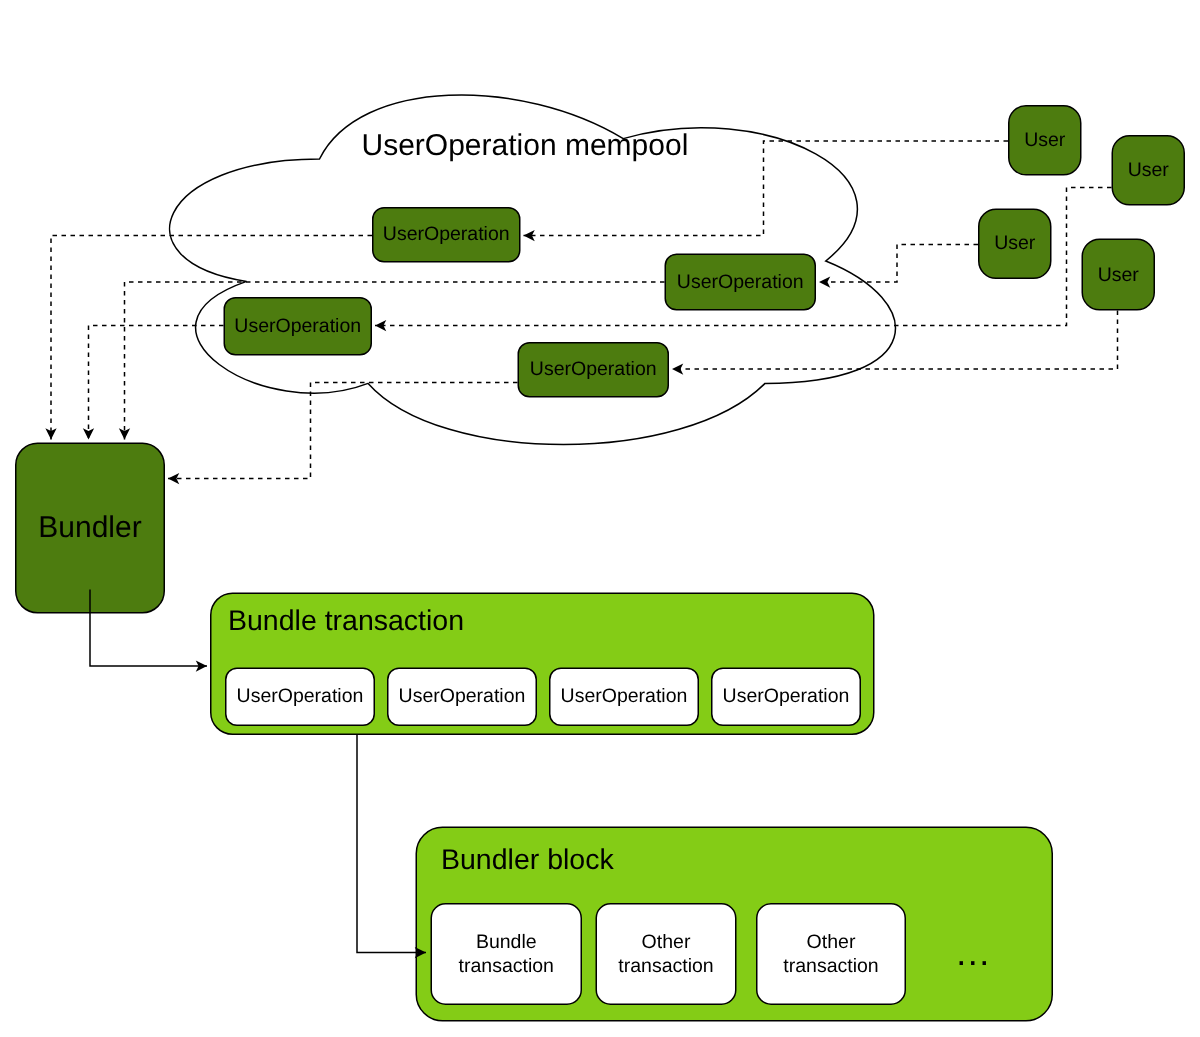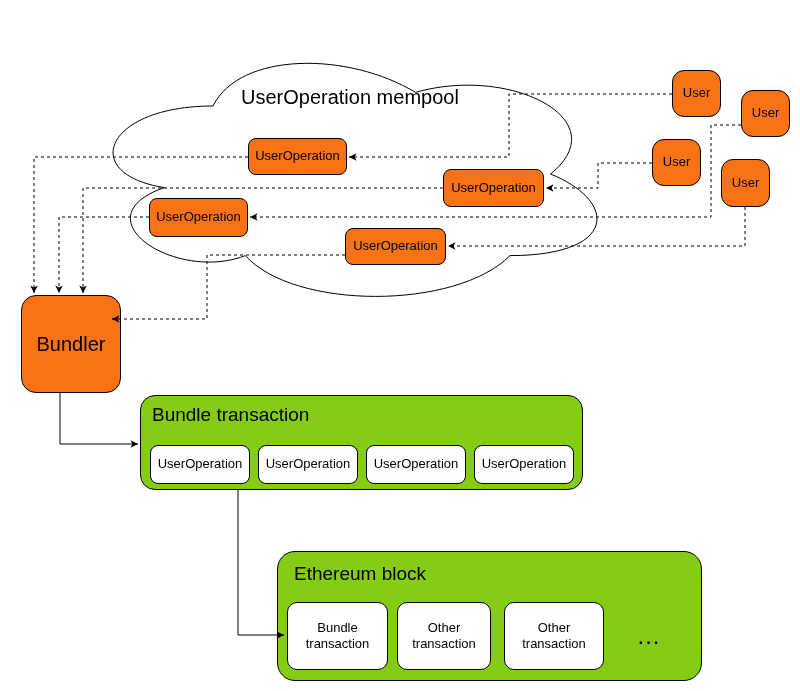--- a/index.html
+++ b/index.html
@@ -5,21 +5,21 @@
   html,body{margin:0;padding:0;background:#ffffff;}
   #canvas{
     position:relative;width:800px;height:691px;background:#ffffff;
     font-family:"Liberation Sans",sans-serif;color:#000;overflow:hidden;
   }
   svg.layer{position:absolute;left:0;top:0;width:800px;height:691px;}
   #shape-layer{z-index:1;}
   #connector-layer{z-index:3;pointer-events:none;}
   .node{
     position:absolute;z-index:2;box-sizing:border-box;
-    background:#f97316;border:1px solid #000;
+    background:#4d7c0f;border:1px solid #000;
     display:flex;align-items:center;justify-content:center;
     text-align:center;font-size:13px;line-height:1.25;
   }
   .small-rounded{border-radius:8px;}
   .user-node{border-radius:12px;}
   #bundler{border-radius:15px;font-size:20px;}
   .container{
     position:absolute;z-index:2;box-sizing:border-box;
     background:#84cc16;border:1px solid #000;
   }
@@ -82,31 +82,31 @@
   <div class="node small-rounded" style="left:248px;top:138px;width:99px;height:37px;">UserOperation</div>
   <div class="node small-rounded" style="left:149px;top:198px;width:99px;height:39px;">UserOperation</div>
   <div class="node small-rounded" style="left:443px;top:169px;width:101px;height:38px;">UserOperation</div>
   <div class="node small-rounded" style="left:345px;top:228px;width:101px;height:37px;">UserOperation</div>
 
   <div class="node user-node" style="left:672px;top:70px;width:49px;height:47px;">User</div>
   <div class="node user-node" style="left:741px;top:90px;width:49px;height:47px;">User</div>
   <div class="node user-node" style="left:652px;top:139px;width:49px;height:47px;">User</div>
   <div class="node user-node" style="left:721px;top:159px;width:49px;height:48px;">User</div>
 
-  <div class="node" id="bundler" style="left:21px;top:295px;width:100px;height:98px;">Bundler</div>
+  <div class="node" id="bundler" style="left:10px;top:295px;width:100px;height:114px;">Bundler</div>
 
   <div class="container" id="bundle-tx">
     <div class="container-title" style="left:11px;top:8px;">Bundle transaction</div>
     <div class="inner-node" style="left:9px;top:49px;width:100px;height:39px;">UserOperation</div>
     <div class="inner-node" style="left:117px;top:49px;width:100px;height:39px;">UserOperation</div>
     <div class="inner-node" style="left:225px;top:49px;width:100px;height:39px;">UserOperation</div>
     <div class="inner-node" style="left:333px;top:49px;width:100px;height:39px;">UserOperation</div>
   </div>
 
   <div class="container" id="eth-block">
-    <div class="container-title" style="left:16px;top:11px;">Ethereum block</div>
+    <div class="container-title" style="left:16px;top:11px;">Bundler block</div>
     <div class="inner-node eth-inner" style="left:9px;top:50px;width:101px;height:68px;">Bundle transaction</div>
     <div class="inner-node eth-inner" style="left:119px;top:50px;width:94px;height:68px;">Other transaction</div>
     <div class="inner-node eth-inner" style="left:226px;top:50px;width:100px;height:68px;">Other transaction</div>
     <div id="eth-ellipsis">...</div>
   </div>
 
 </div>
 
 </body></html>

